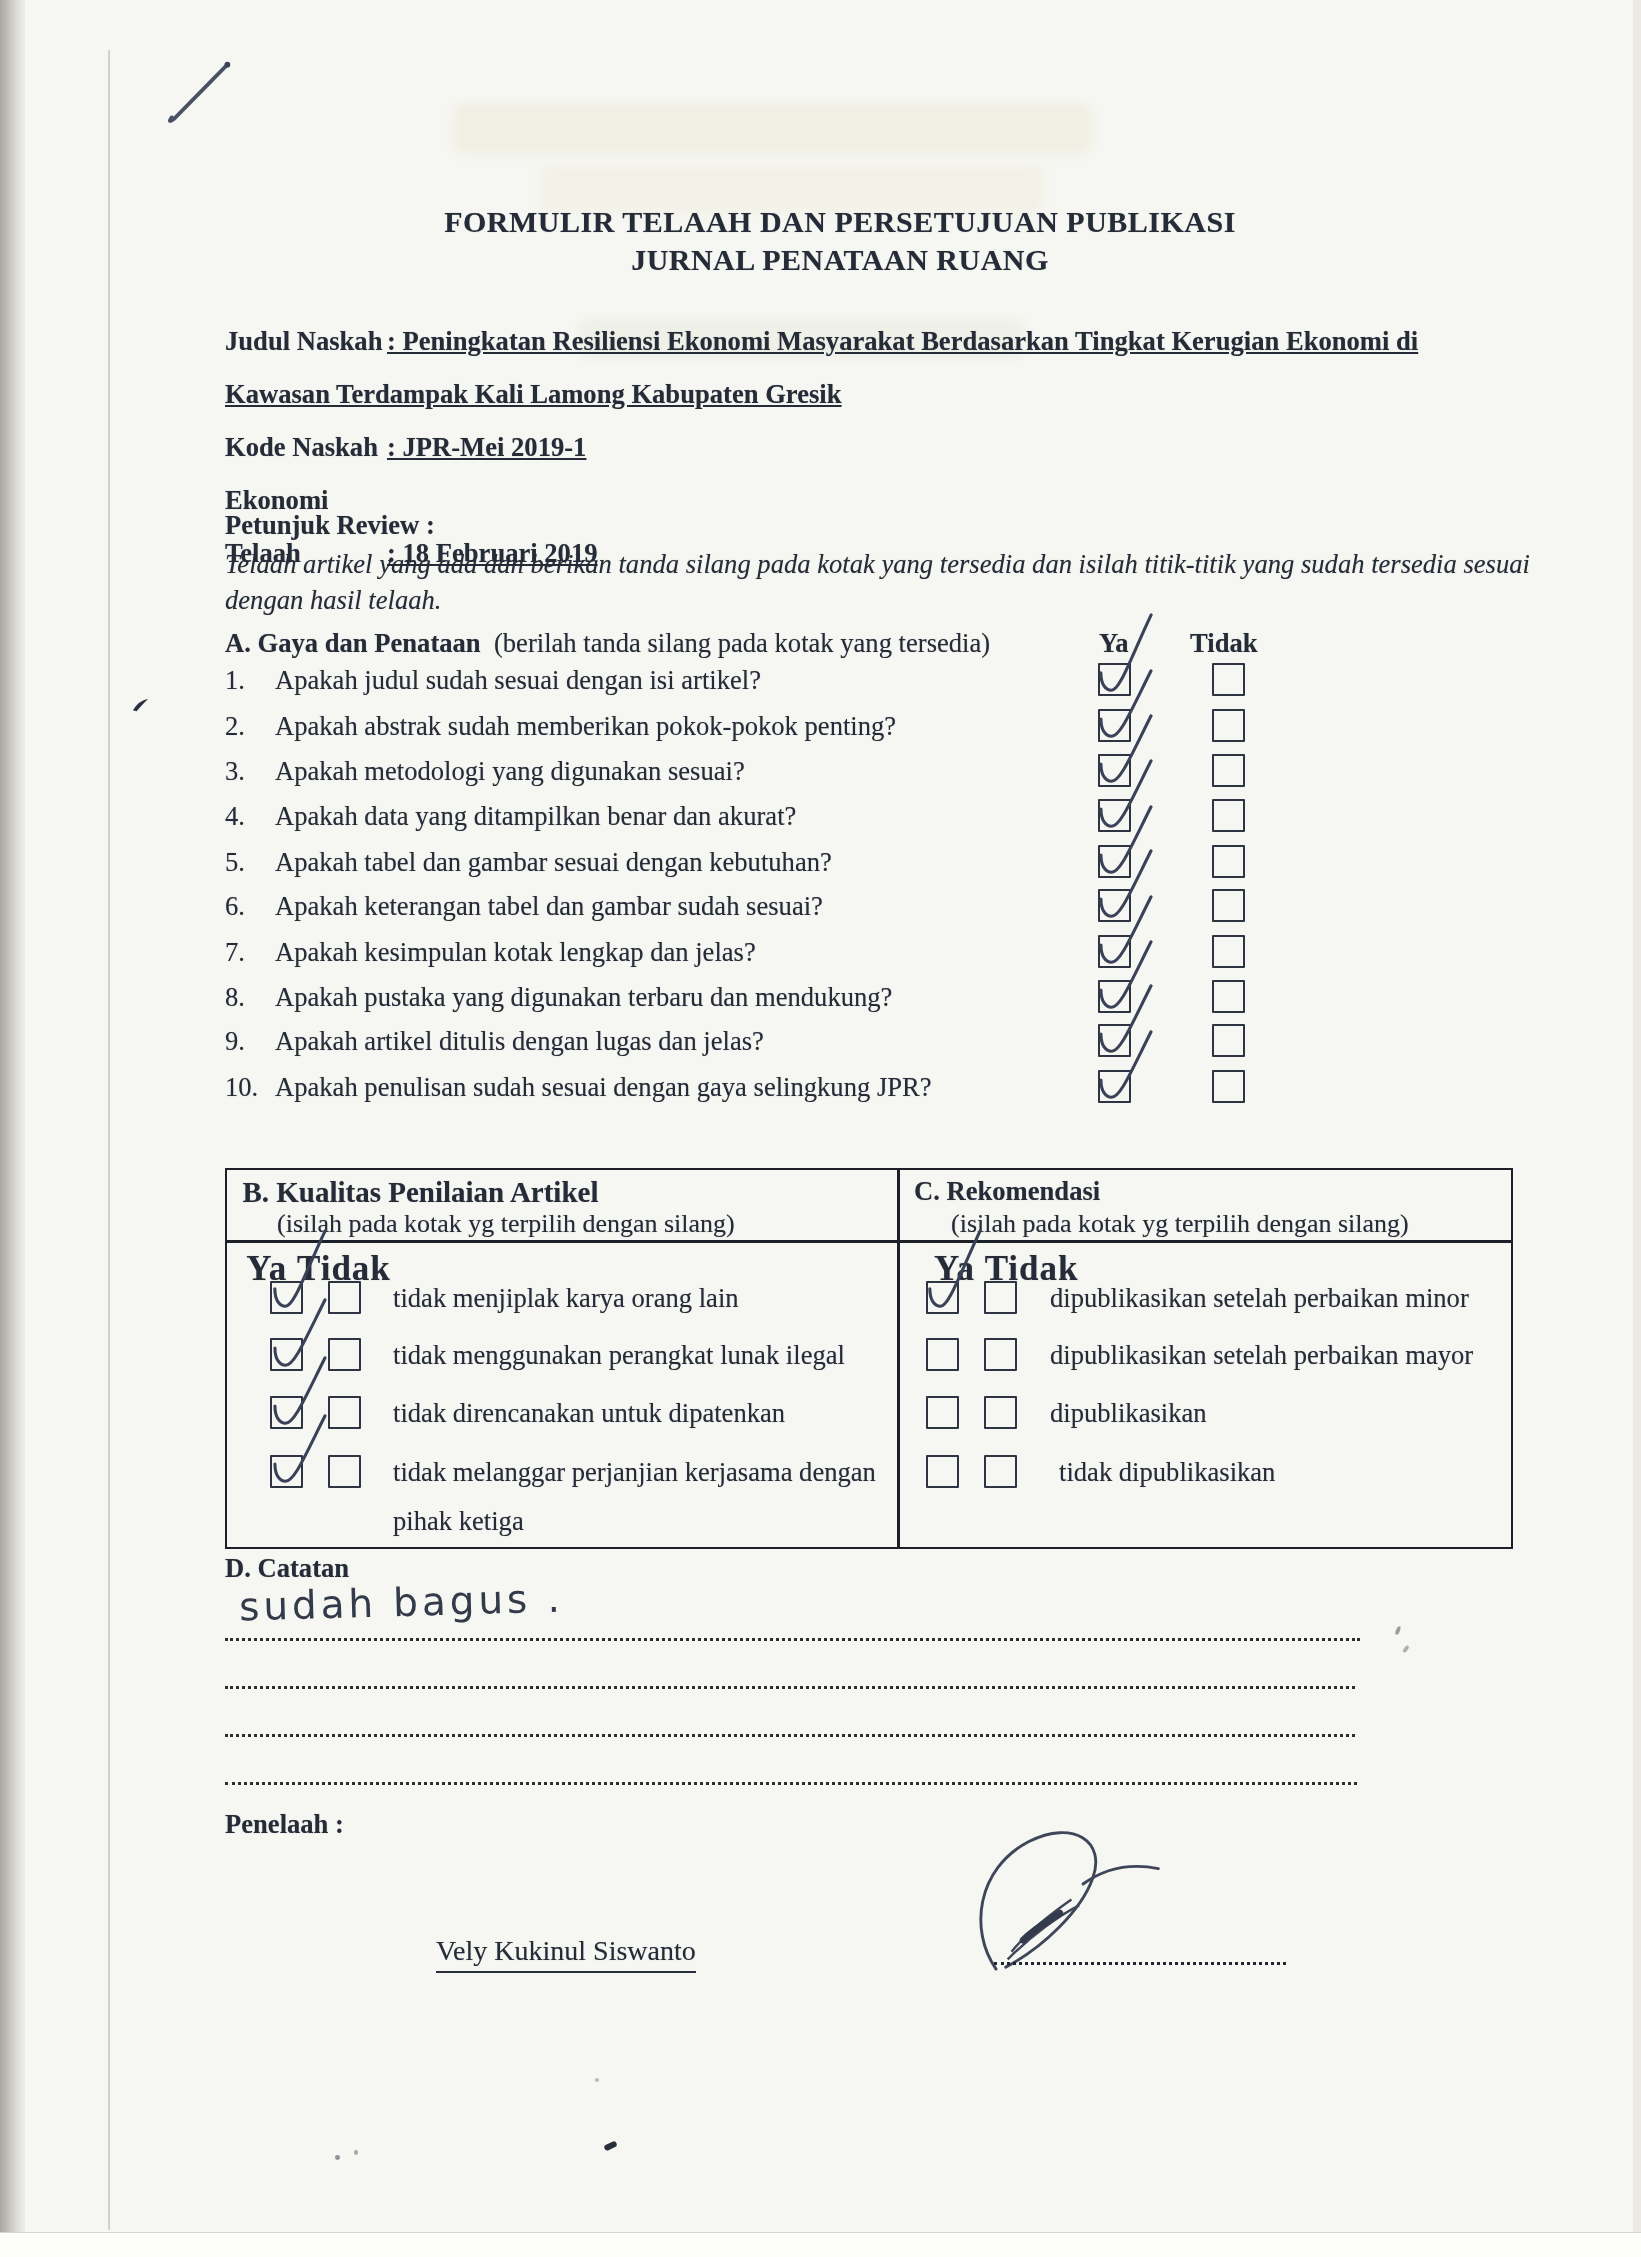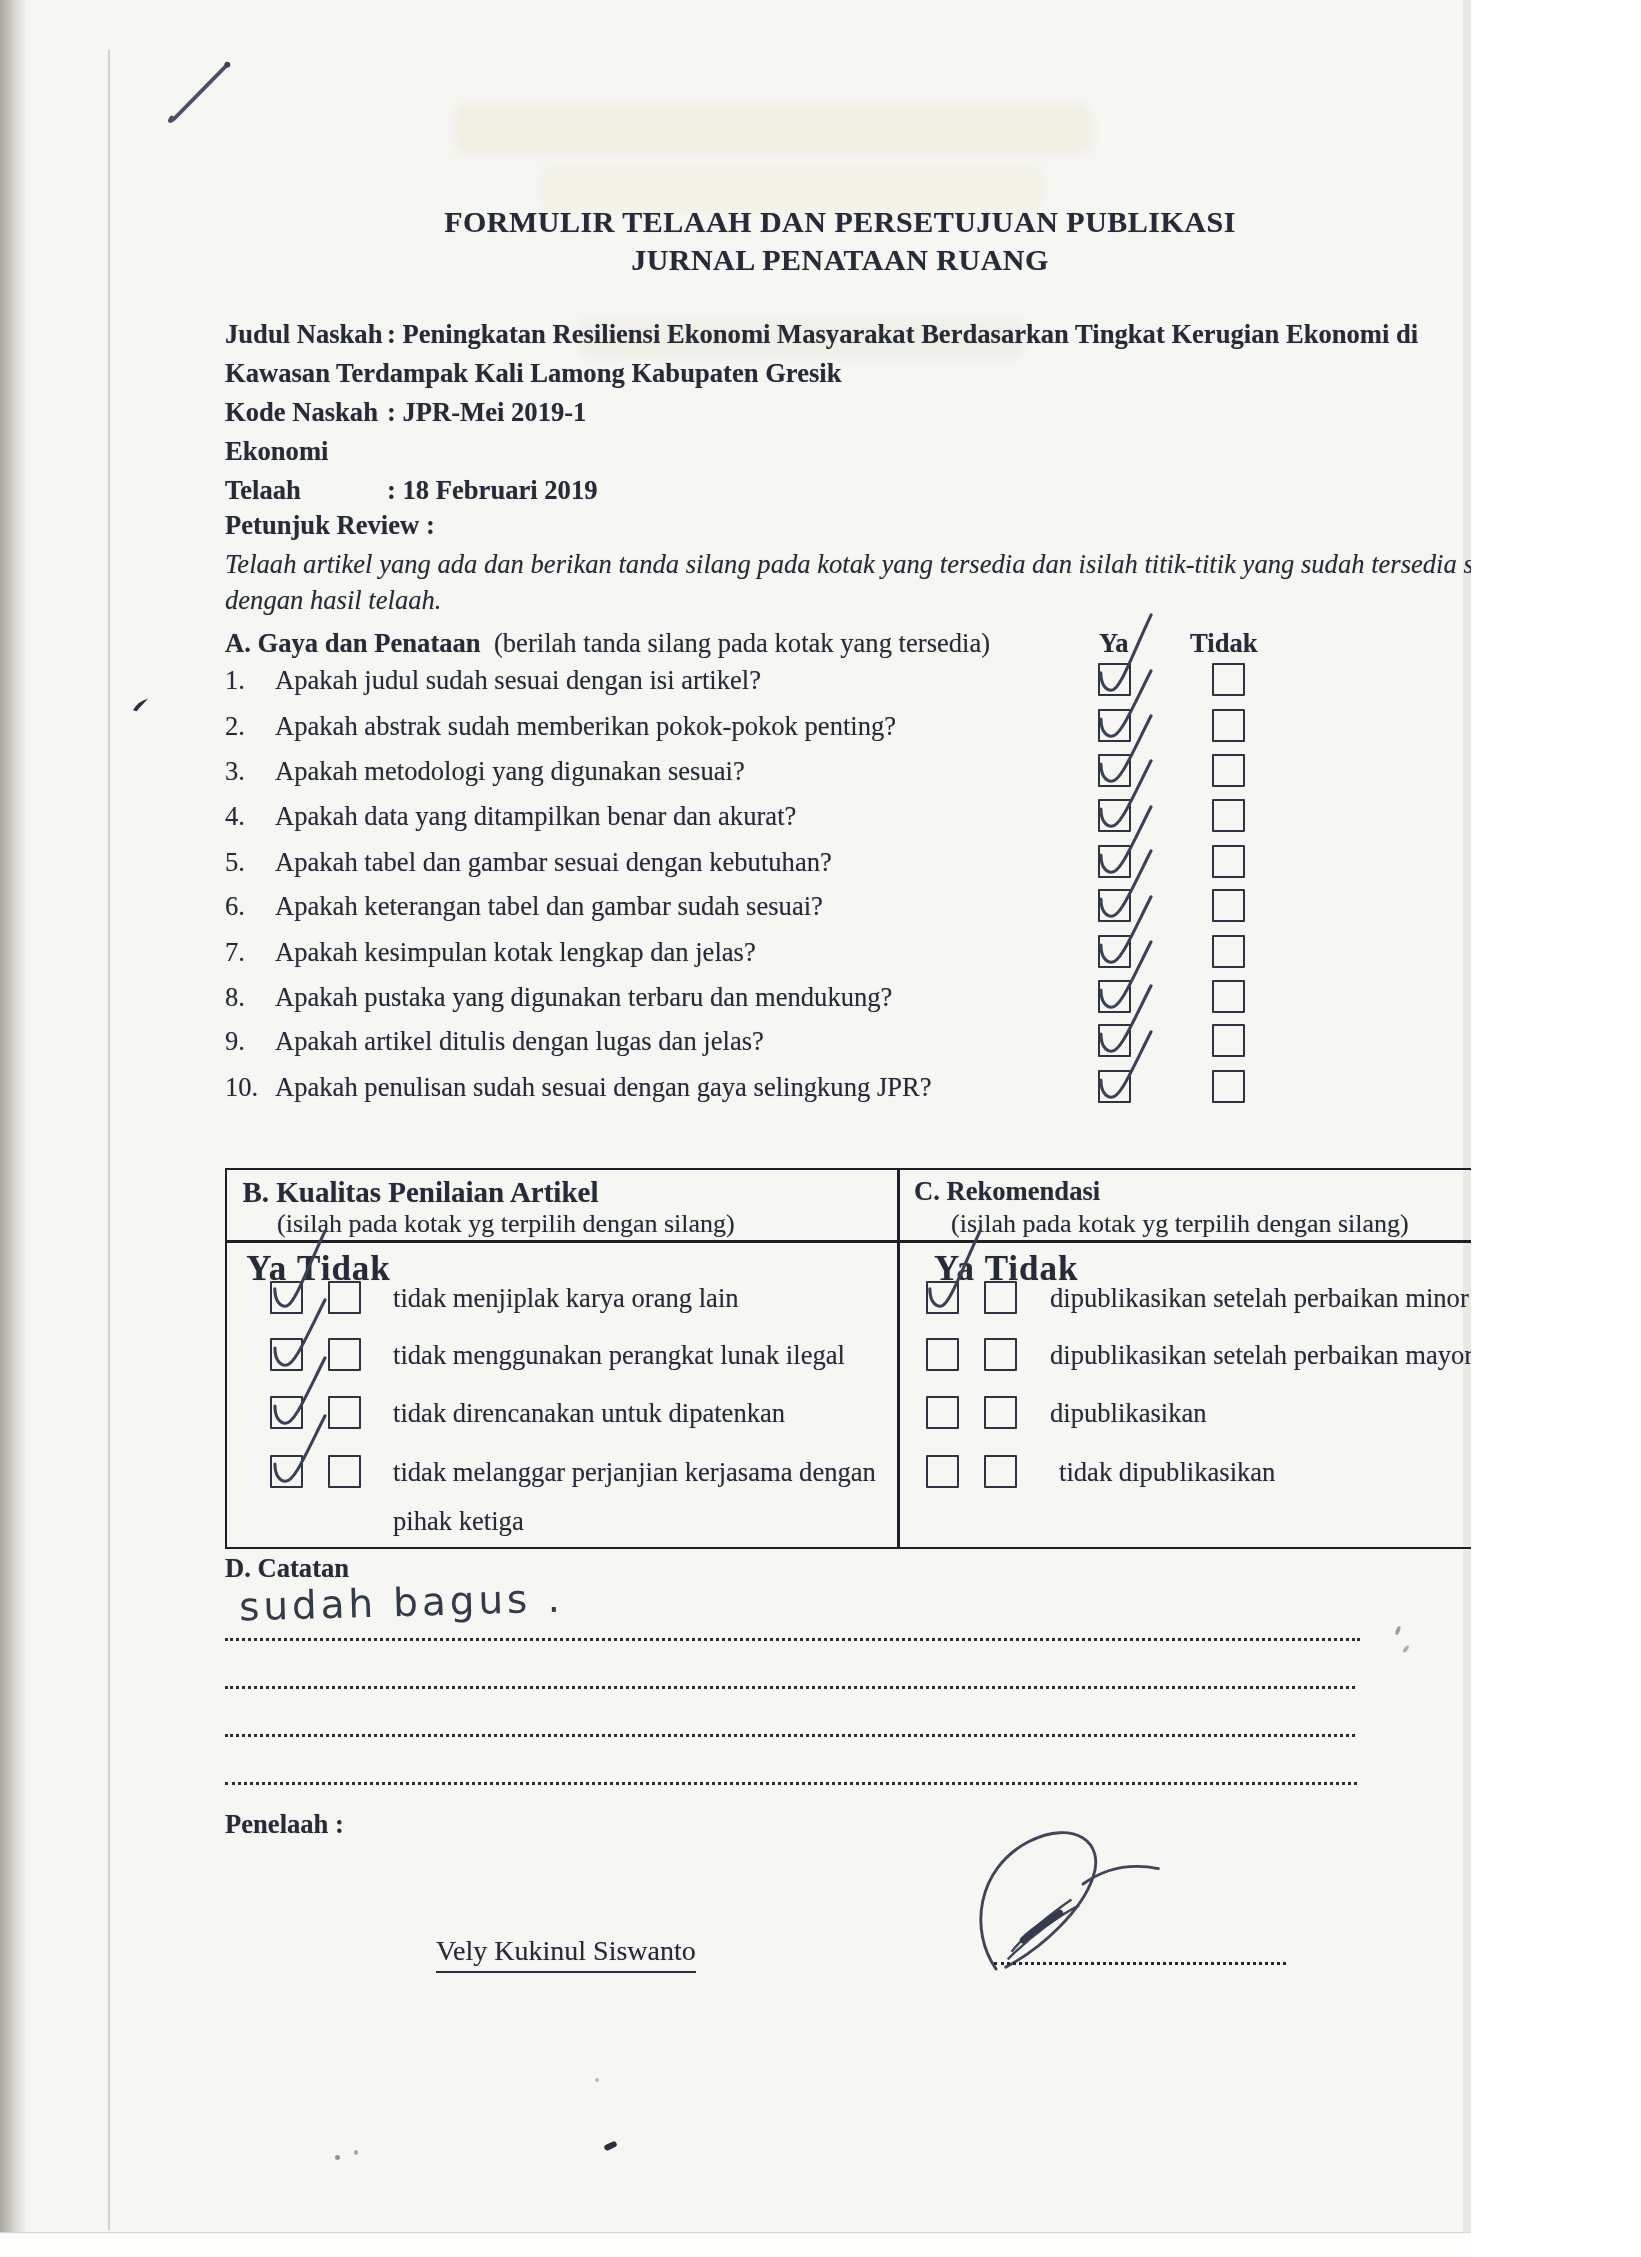--- a/index.html
+++ b/index.html
@@ -2,39 +2,39 @@
 <html style="--ink: #262b38; --pen: #3b4157; --paper: #f6f6f2;"><head>
 <meta charset="utf-8">
 <style>
   :root{
     --ink:#262b38;
     --pen:#3b4157;
     --paper:#f6f6f2;
   }
   html,body{margin:0;padding:0;}
   body{width:1641px;height:2257px;background:#fff;font-family:"Liberation Serif",serif;}
-  .page{position:relative;width:1471px;height:2257px;background:var(--paper);overflow:hidden;}
+  .page{position:relative;width:1641px;height:2257px;background:var(--paper);overflow:hidden;}
   
   .edge-left{position:absolute;left:0;top:0;width:25px;height:2236px;
     background:linear-gradient(to right,#a7a69f,#d8d7d1 60%,#efeeea);}
   .edge-bottom{position:absolute;left:0;top:2232px;width:1641px;height:25px;background:#fdfdfc;
     border-top:1.9px solid #d7d6d0;}
   .edge-right{position:absolute;right:0;top:0;width:7.7px;height:2236px;background:#eae9e4;}
   .crease{position:absolute;left:108px;top:50px;width:1.9px;height:2180px;background:rgba(160,158,150,.42);}
   .ghost{position:absolute;filter:blur(4.8px);border-radius:9.7px;}
   .g1{left:454px;top:104px;width:637px;height:50px;background:rgba(208,190,95,.10);}
   .g2{left:541px;top:166px;width:502px;height:46px;background:rgba(200,186,105,.08);}
   .g3{left:579px;top:319px;width:444px;height:39px;background:rgba(150,170,120,.07);}
   .speck{position:absolute;background:#2a2f3c;border-radius:50%;}
   
   .t{color:var(--ink);text-shadow:0 0 1px rgba(38,43,56,.35);}
   .b{font-weight:bold;}
   .title{position:absolute;left:193px;width:1294px;text-align:center;font-size:30px;
     font-weight:bold;letter-spacing:0.5px;}
-  .meta{position:absolute;left:225px;top:315px;width:1299px;font-size:26.6px;font-weight:bold;line-height:39px;}
+  .meta{position:absolute;left:225px;top:315px;width:1299px;font-size:26.6px;font-weight:bold;line-height:53px;text-decoration:underline;}
   .meta p{margin:0;}
   .meta .lab{display:inline-block;width:162px;}
   .pet-h{position:absolute;left:225px;top:510px;font-size:26.6px;font-weight:bold;}
   .pet-b{position:absolute;left:225px;top:546px;width:1308px;font-size:26.6px;font-style:italic;line-height:36px;}
   
   .sa-head{position:absolute;left:225px;top:628px;font-size:26.6px;text-align:right;}
   .colhead{position:absolute;top:628px;font-size:26.6px;font-weight:bold;}
   .arow{position:absolute;left:225px;width:1294px;height:33px;font-size:26.6px;}
   .arow .num{position:absolute;left:0;top:0;}
   .arow .q{position:absolute;left:50px;top:0;}

